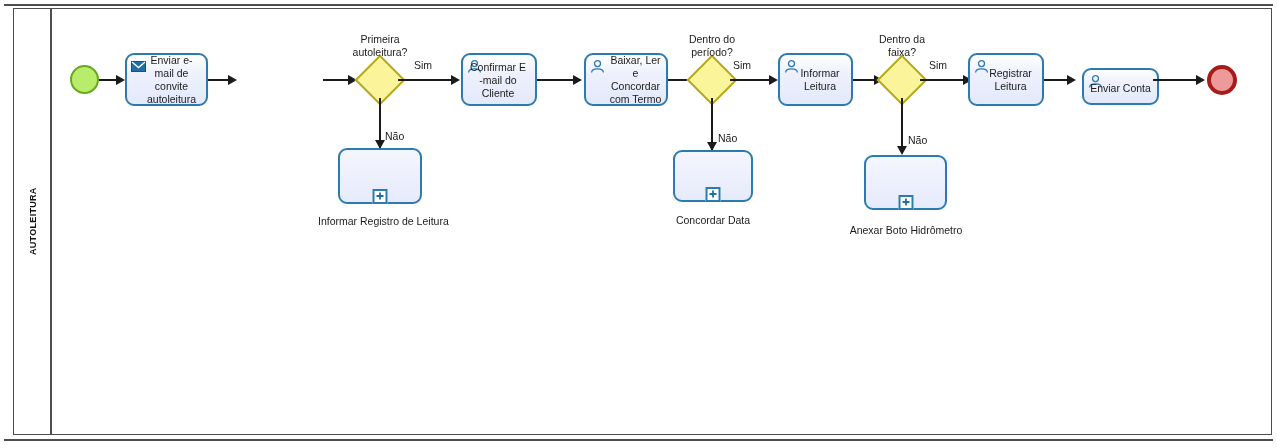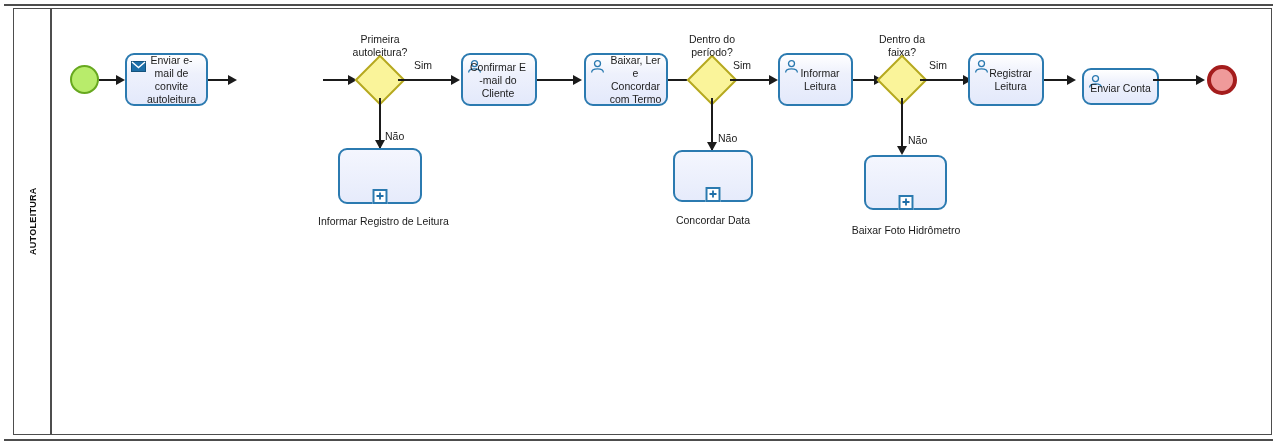--- a/index.html
+++ b/index.html
@@ -269,21 +269,21 @@
   <div class="flow-v" style="left:901px; top:98px; height:55px;"></div>
   <div class="arrow-d" style="left:897px; top:146px;"></div>
 
   <div class="subprocess" style="left:864px; top:155px; width:83px; height:55px;">
     <span class="sp-plus">
       <svg width="9" height="9" viewBox="0 0 9 9">
         <path d="M3.6 0.5 h1.8 v2.6 h2.6 v1.8 h-2.6 v2.6 h-1.8 v-2.6 h-2.6 v-1.8 h2.6 z" fill="#1e6fa8"></path>
       </svg>
     </span>
   </div>
-  <div class="sp-label" style="left:841px; top:224px; width:130px;">Baixar Foto Hidrômetro</div>
+  <div class="sp-label" style="left:841px; top:224px; width:130px;">Anexar Boto Hidrômetro</div>
 
   <div class="task" style="left:968px; top:53px; width:76px; height:53px;">
     <span class="task-icon">
       <svg width="15" height="15" viewBox="0 0 15 15">
         <circle cx="7.5" cy="4.6" r="3" fill="none" stroke="#2b7ab0" stroke-width="1.3"></circle>
         <path d="M1.6 13.5 C1.6 8.6 13.4 8.6 13.4 13.5" fill="none" stroke="#2b7ab0" stroke-width="1.3"></path>
       </svg>
     </span>
     <span class="task-text" style="padding-left:13px;">Registrar
 Leitura</span>

